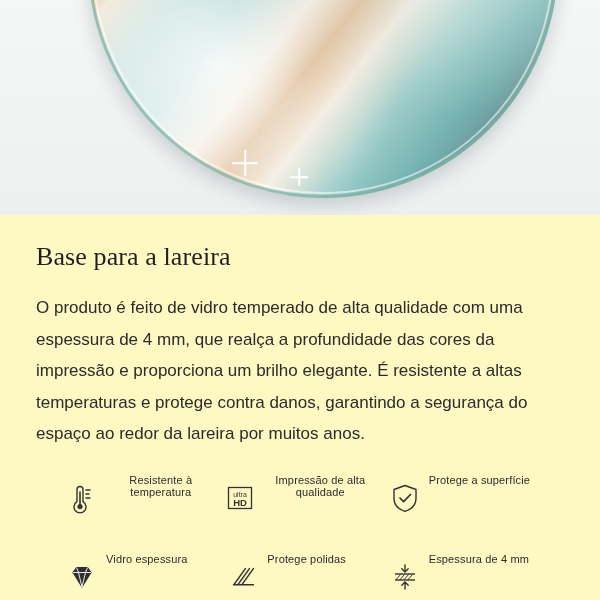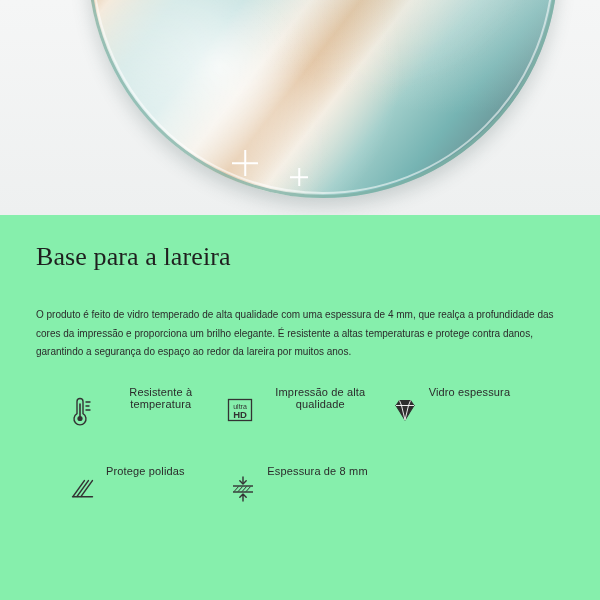--- a/index.html
+++ b/index.html
@@ -10,21 +10,21 @@
     width: 600px;
     height: 600px;
     background: #ffffff;
     font-family: "Liberation Sans", sans-serif;
     overflow: hidden;
   }
   .page {
     position: relative;
     width: 600px;
     height: 600px;
-    background: #86efac;
+    background: #fef9c3;
     box-sizing: border-box;
   }
 
   
   .hero {
     position: relative;
     width: 600px;
     height: 215px;
     background: #f3f4f4;
     overflow: hidden;
@@ -121,22 +121,22 @@
     font-size: 26px;
     line-height: 1.32;
     font-weight: 400;
     color: #1f1f1f;
     letter-spacing: 0.1px;
   }
   .headline .line2 {
     display: block;
   }
   .body-copy {
-    margin: 32px 0 0 0;
-    font-size: 10px;
+    margin: 18px 0 0 0;
+    font-size: 17px;
     line-height: 1.85;
     color: #2b2b2b;
     max-width: 540px;
   }
 
   
   .features {
     margin-top: 24px;
     display: grid;
     grid-template-columns: repeat(3, 1fr);
@@ -211,20 +211,29 @@
         <div class="feature-icon">
           <svg width="40" height="40" viewBox="0 0 40 40">
             <rect x="8.5" y="9.5" width="23" height="21" fill="none" stroke="#333" stroke-width="1.3"></rect>
             <text x="20" y="19" text-anchor="middle" font-family="Liberation Sans, sans-serif" font-size="7" fill="#333">ultra</text>
             <text x="20" y="27.5" text-anchor="middle" font-family="Liberation Sans, sans-serif" font-size="9.5" font-weight="bold" fill="#333">HD</text>
           </svg>
         </div>
         <div class="feature-label">Impressão de alta qualidade</div>
       </div>
 
+      <div class="feature">
+        <div class="feature-icon">
+          <svg width="40" height="40" viewBox="0 0 40 40">
+            <path d="M20 7.5l11 4v9c0 6.4-4.6 10.8-11 12.8C13.6 31.3 9 26.9 9 20.5v-9l11-4z" fill="none" stroke="#333" stroke-width="1.4" stroke-linejoin="round"></path>
+            <path d="M15 20l3.6 3.6L25.5 16.5" fill="none" stroke="#333" stroke-width="1.7" stroke-linecap="round" stroke-linejoin="round"></path>
+          </svg>
+        </div>
+        <div class="feature-label">Protege a superfície</div>
+      </div>
 
       <div class="feature">
         <div class="feature-icon">
           <svg width="40" height="40" viewBox="0 0 40 40">
             <path d="M11 15.5h18L20 30 11 15.5z" fill="#2e2e2e" stroke="#2e2e2e" stroke-width="1.1" stroke-linejoin="round"></path>
             <path d="M14.5 10.5h11l3.5 5H11l3.5-5z" fill="#2e2e2e" stroke="#2e2e2e" stroke-width="1.1" stroke-linejoin="round"></path>
             <path d="M11 15.5h18M14.5 10.5L16.5 15.5M25.5 10.5L23.5 15.5M16.5 15.5L20 30M23.5 15.5L20 30" stroke="#ffffff" stroke-width="0.9"></path>
           </svg>
         </div>
         <div class="feature-label">Vidro espessura</div>
@@ -247,18 +256,18 @@
           <svg width="40" height="40" viewBox="0 0 40 40" stroke="#333" fill="none">
             <path d="M20 8v6" stroke-width="1.4" stroke-linecap="round"></path>
             <path d="M16.8 11.8L20 15l3.2-3.2" stroke-width="1.4" stroke-linecap="round" stroke-linejoin="round"></path>
             <path d="M10 17h20" stroke-width="1.4"></path>
             <path d="M10 23h20" stroke-width="1.4"></path>
             <path d="M11 22.6l4.5-5M15 22.6l4.5-5M19 22.6l4.5-5M23 22.6l4.5-5" stroke-width="1"></path>
             <path d="M20 32v-6" stroke-width="1.4" stroke-linecap="round"></path>
             <path d="M16.8 28.2L20 25l3.2 3.2" stroke-width="1.4" stroke-linecap="round" stroke-linejoin="round"></path>
           </svg>
         </div>
-        <div class="feature-label">Espessura de 8 mm</div>
+        <div class="feature-label">Espessura de 4 mm</div>
       </div>
 
     </div>
   </div>
 </div>
 
 </body></html>

